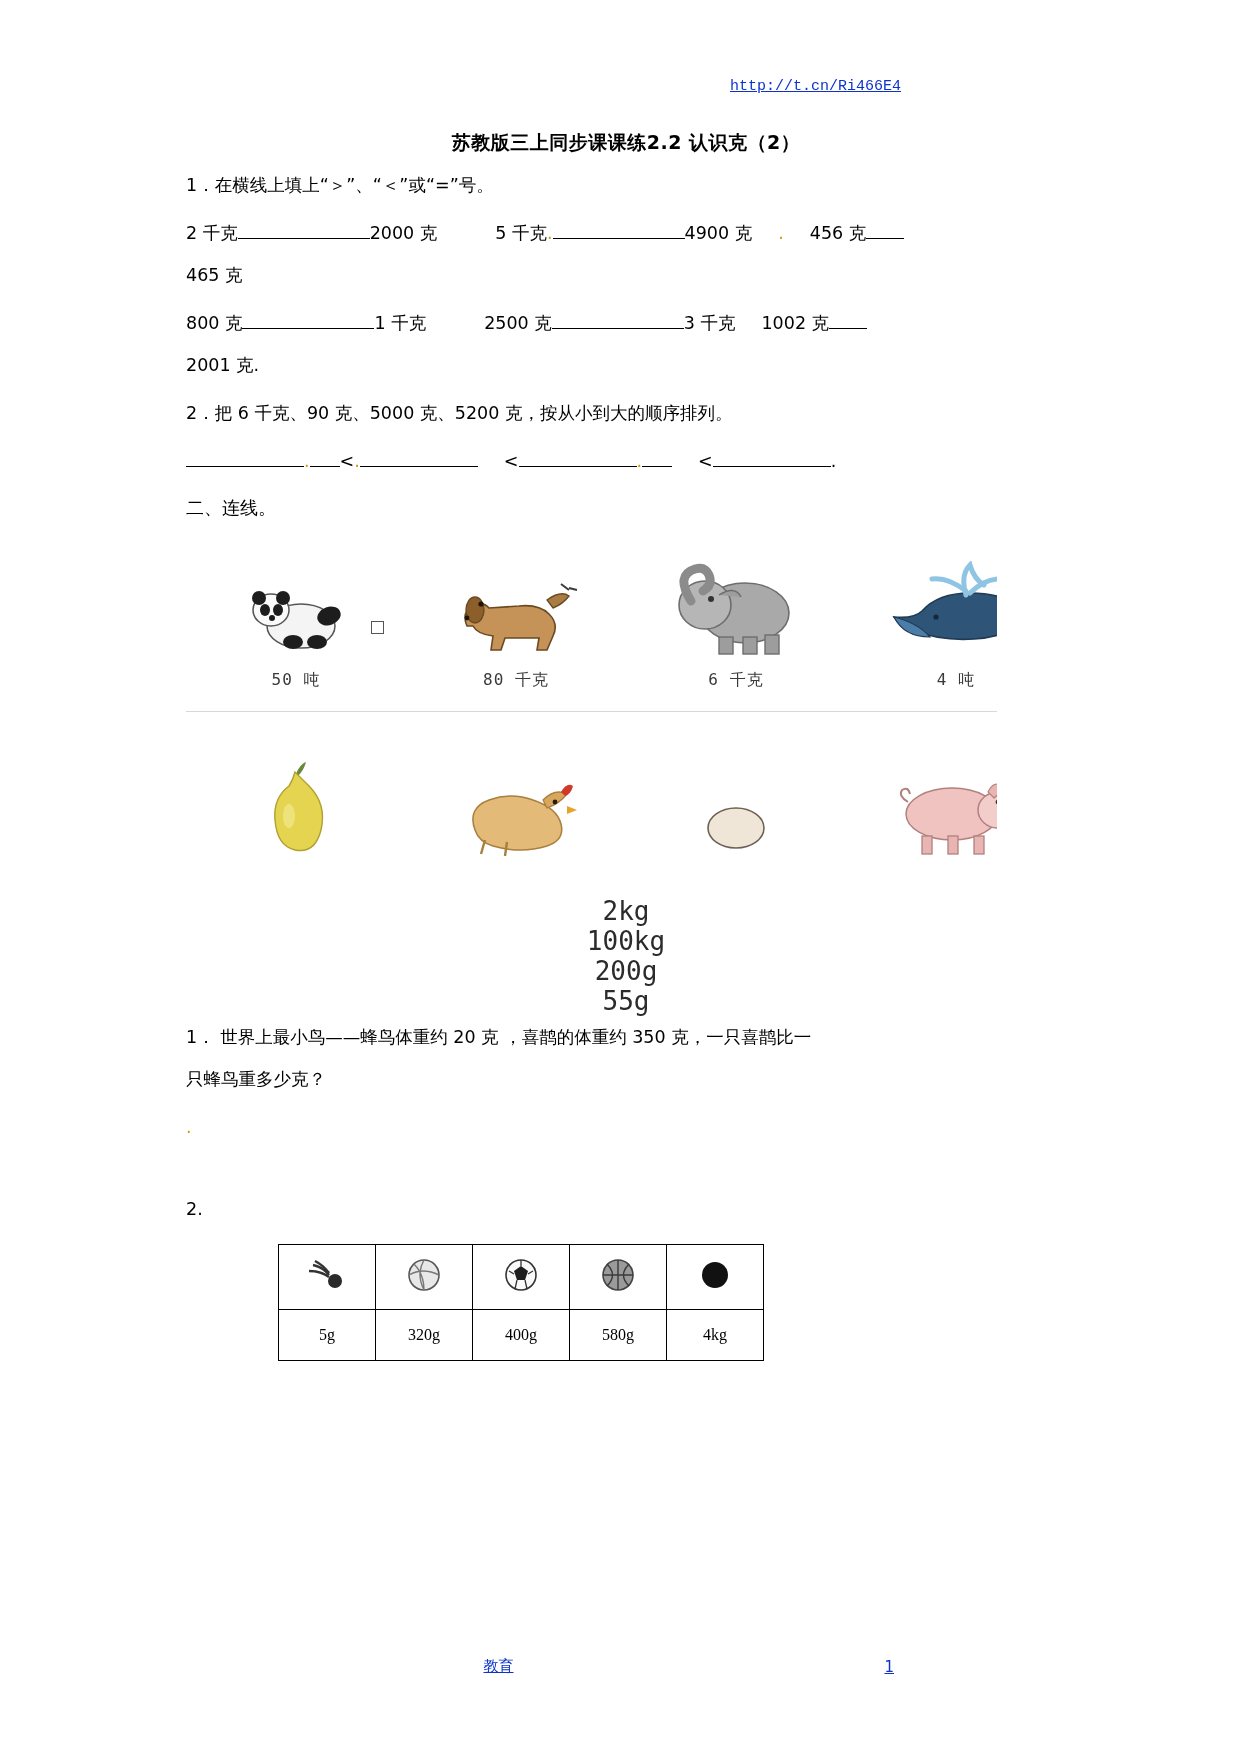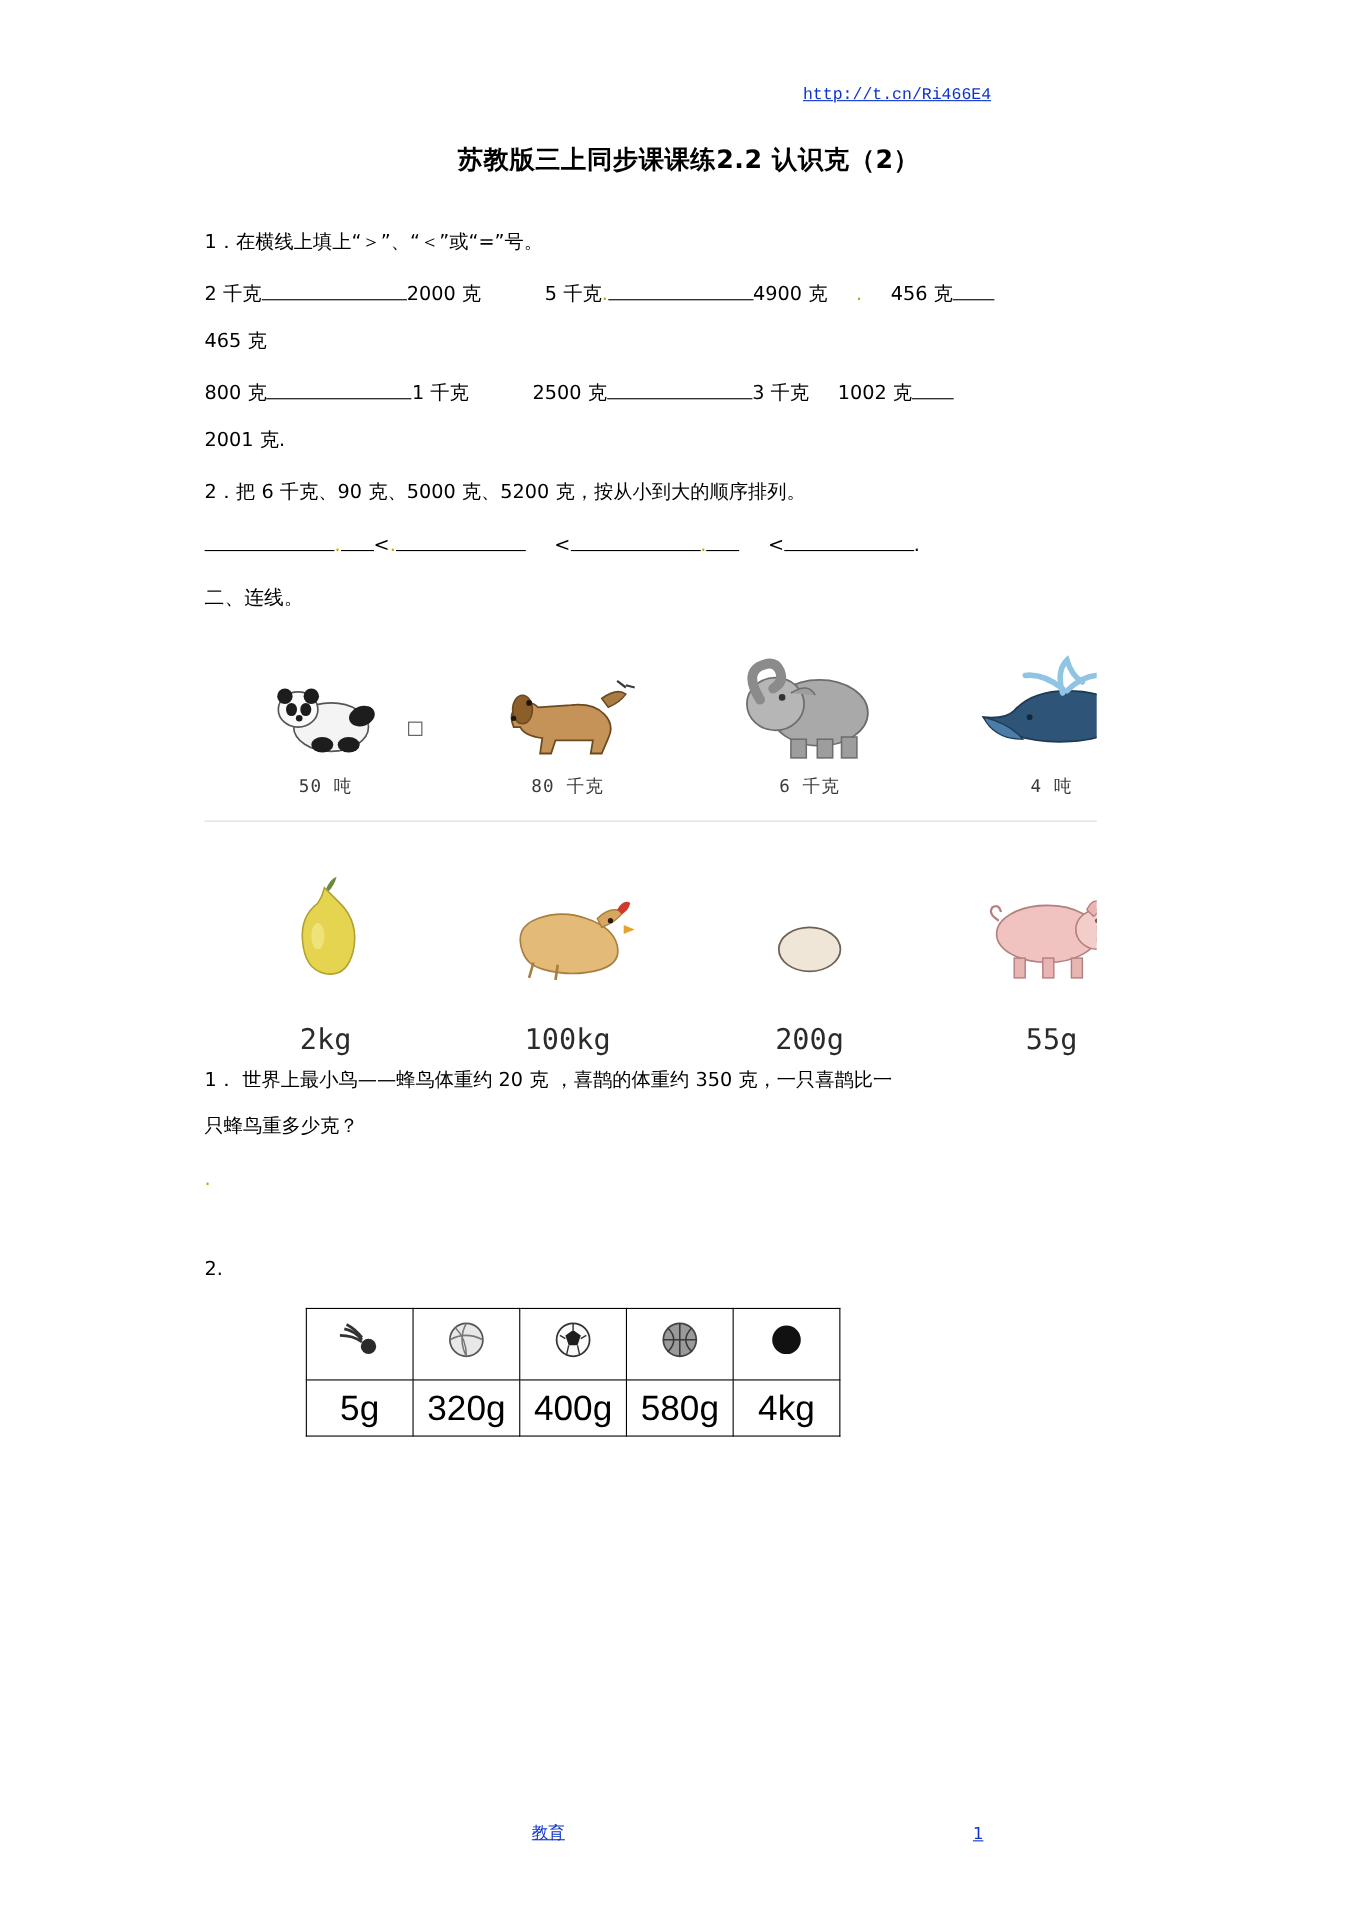--- a/index.html
+++ b/index.html
@@ -32,25 +32,25 @@
     white-space: nowrap;
   }
   .content {
     position: absolute;
     left: 186px;
     top: 130px;
     width: 880px;
   }
   .doc-title {
     font-family: "DejaVu Sans", sans-serif;
-    font-size: 23px;
+    font-size: 19px;
     font-weight: bold;
     text-align: center;
     letter-spacing: 0.5px;
-    margin-bottom: 38px;
+    margin-bottom: 8px;
   }
   .sec-head {
     font-family: "DejaVu Sans", sans-serif;
     font-size: 19px;
     font-weight: bold;
     margin: 0 0 20px 0;
     letter-spacing: 0.3px;
   }
   .sec-head-normal {
     font-family: "DejaVu Sans", sans-serif;
@@ -115,41 +115,42 @@
     display:inline-block;
     width: 11px; height: 11px;
     border: 1px solid #555;
     position: absolute;
     right: 22px;
     bottom: 22px;
   }
   .row-labels2 {
     display: flex;
     margin-top: 40px;
+    flex-direction: column;
   }
   .row-labels2 .cell {
     font-family: "DejaVu Sans Mono", monospace;
     font-size: 26px;
     color: #2b2b2b;
   }
 
   
   .ball-table {
     border-collapse: collapse;
     margin-left: 92px;
     margin-top: 14px;
   }
   .ball-table td {
     border: 1px solid #000;
     width: 94px;
     height: 48px;
     text-align: center;
     vertical-align: middle;
-    font-family: Liberation Sans, sans-serif;
-    font-size: 32px;
+    font-family: Liberation Serif, serif;
+    font-size: 16px;
   }
   .ball-table td.pic { height: 62px; }
 
   .footer-link {
     position: absolute;
     left: 50%;
     transform: translateX(-50%);
     bottom: 78px;
     font-family: "DejaVu Sans", sans-serif;
     font-size: 15px;

